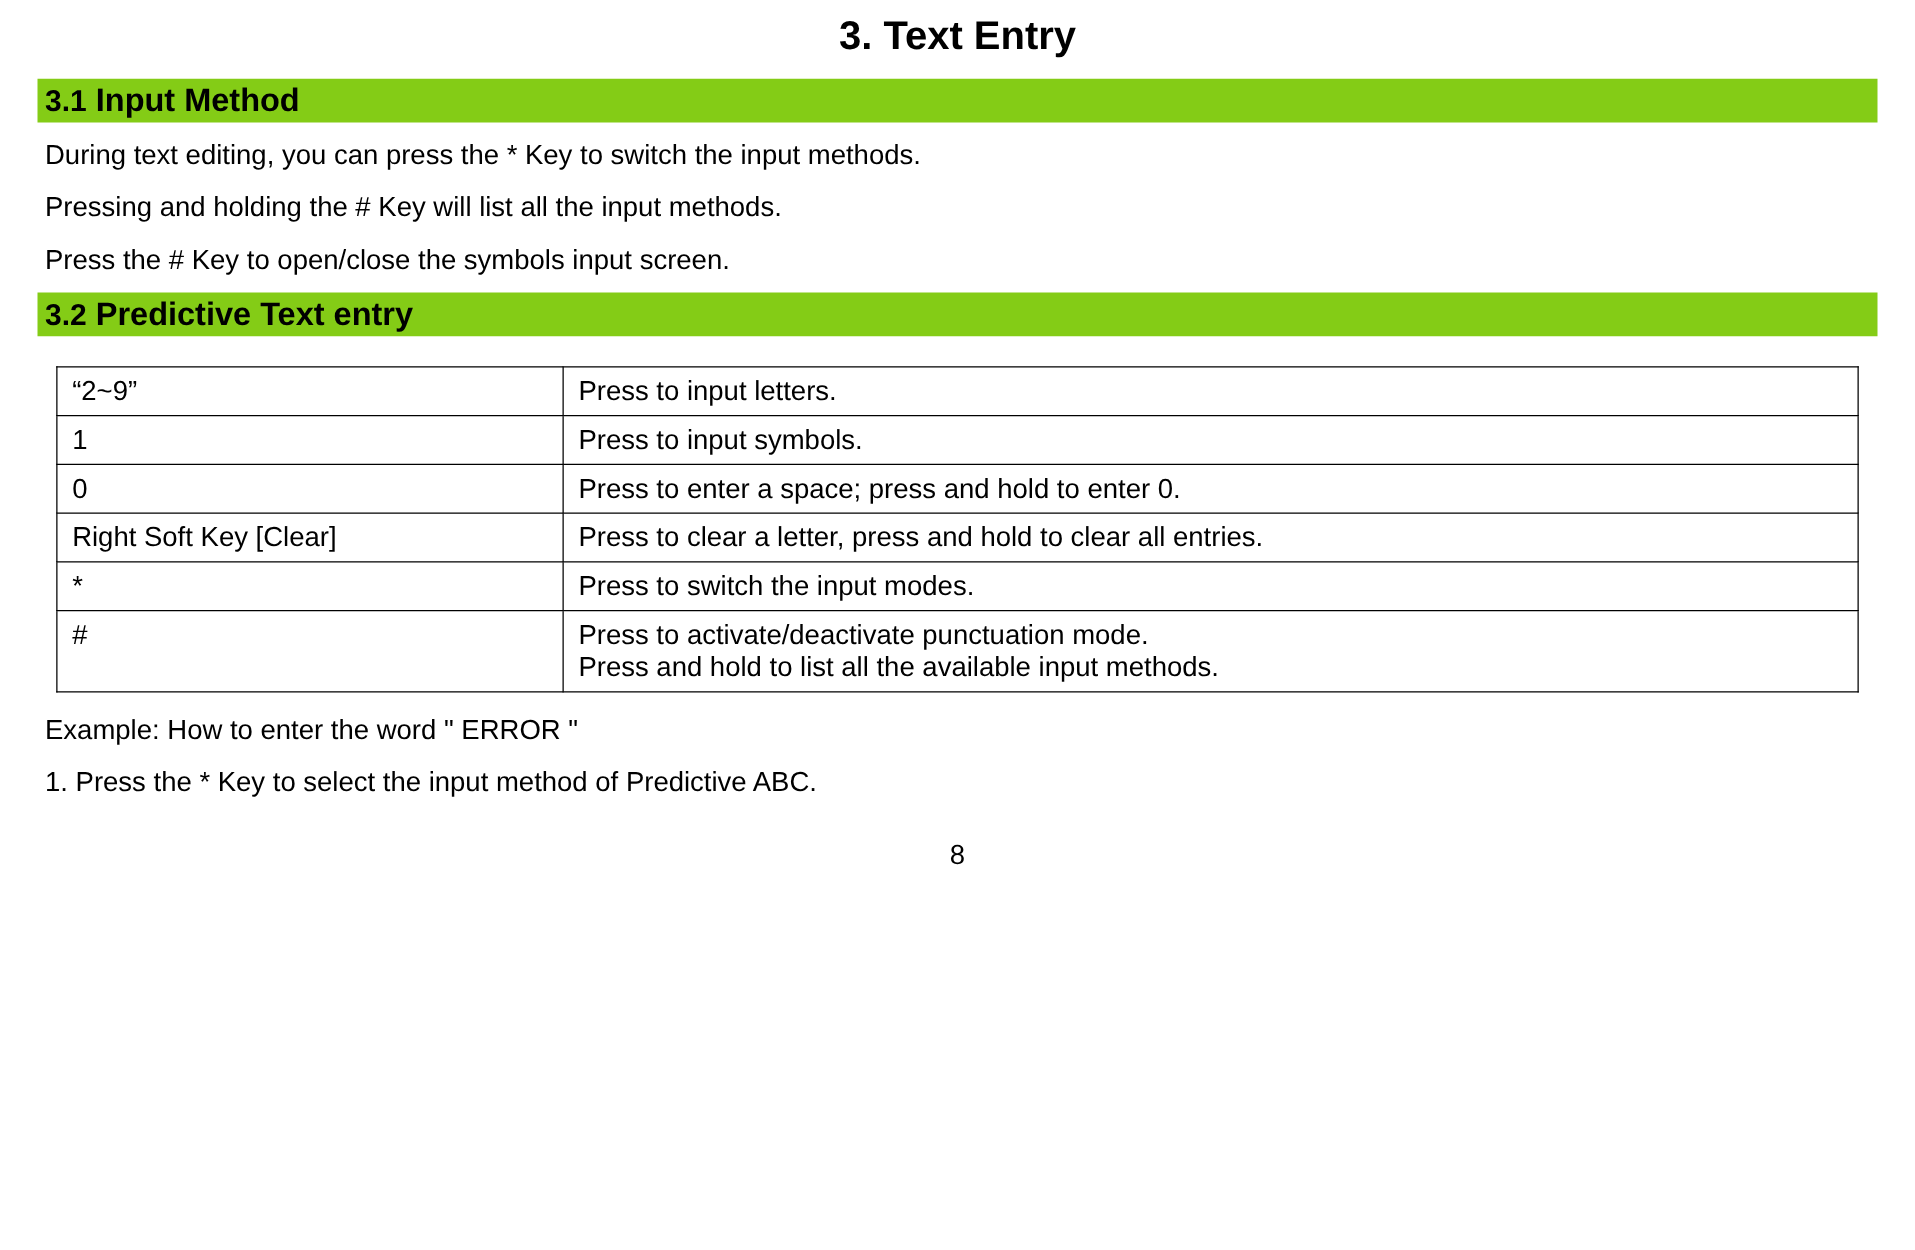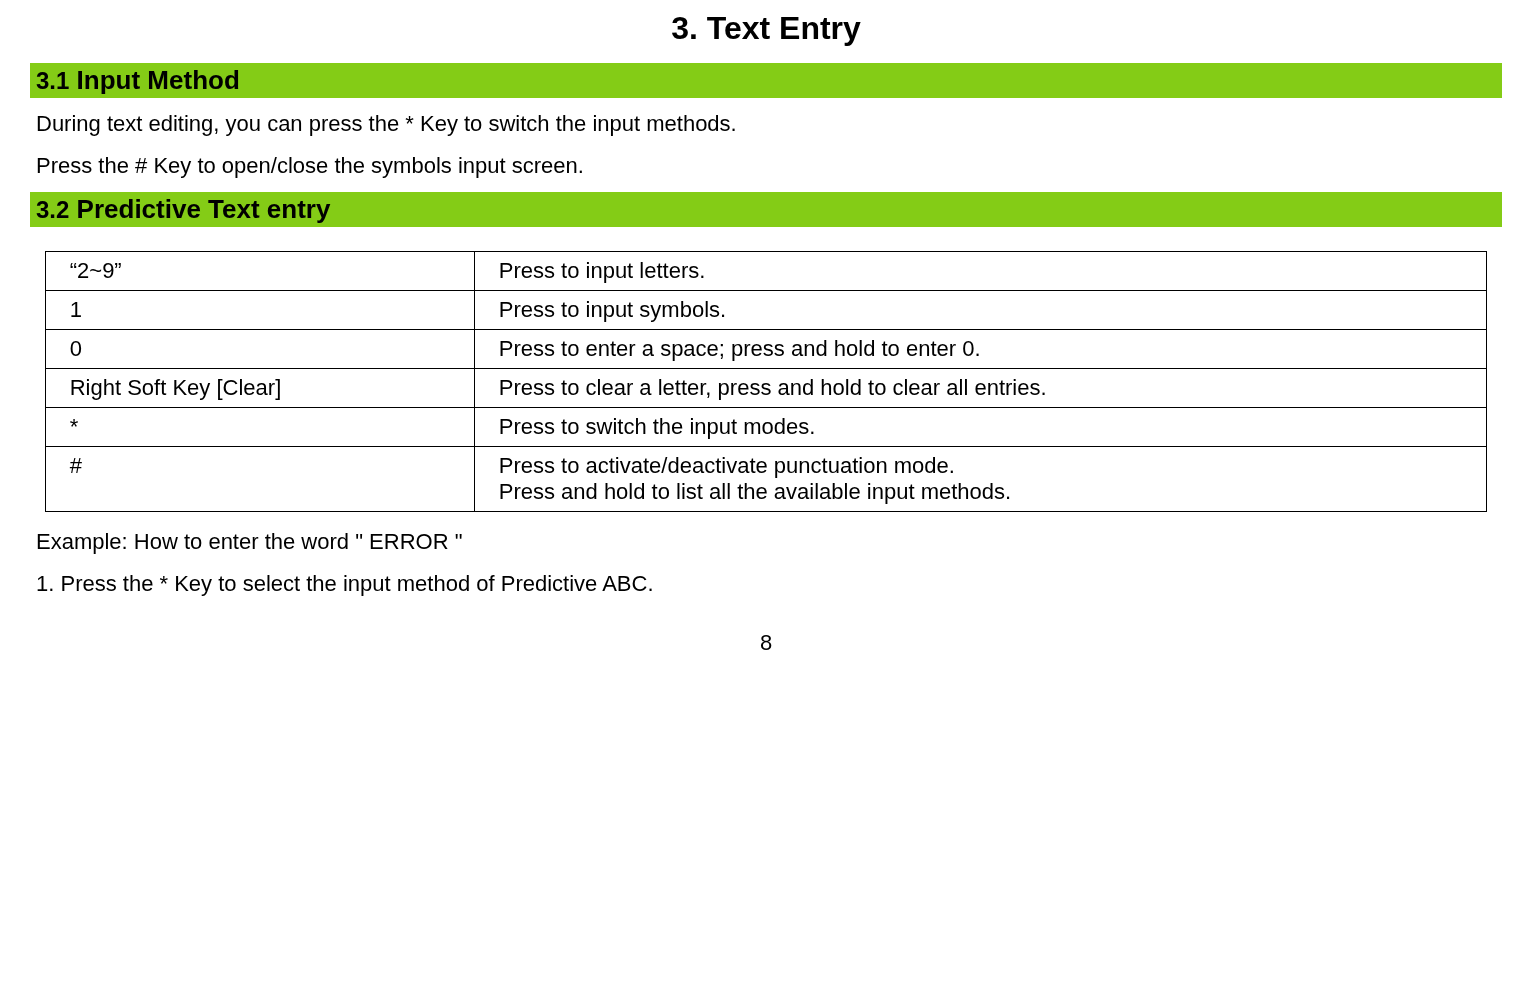--- a/index.html
+++ b/index.html
@@ -34,21 +34,21 @@
     margin: 10px 6px;
     line-height: 1.45;
   }
   table.keytable {
     border-collapse: collapse;
     width: 98%;
     margin: 24px auto 14px auto;
   }
   table.keytable td {
     border: 1.5px solid #000;
-    padding: 6px 24px;
+    padding: 6px 12px;
     vertical-align: top;
     font-size: 22px;
   }
   table.keytable td.col1 {
     width: 380px;
   }
   .nav-arrows {
     font-family: "Segoe UI Symbol", Arial, sans-serif;
   }
   .page-number {
@@ -62,20 +62,21 @@
 
 <div class="page">
 
   <h1 class="title">3.   Text Entry</h1>
 
   <div class="section-header">
     <span class="num">3.1</span><span> Input Method</span>
   </div>
 
   <p class="para">During text editing, you can press the * Key to switch the input methods.</p>
+  <p class="para">Pressing and holding the # Key will list all the input methods.</p>
   <p class="para">Press the # Key to open/close the symbols input screen.</p>
 
   <div class="section-header">
     <span class="num">3.2</span><span> Predictive Text entry</span>
   </div>
 
   <table class="keytable">
     <tbody>
         <tr>
       <td class="col1">“2~9”</td>

